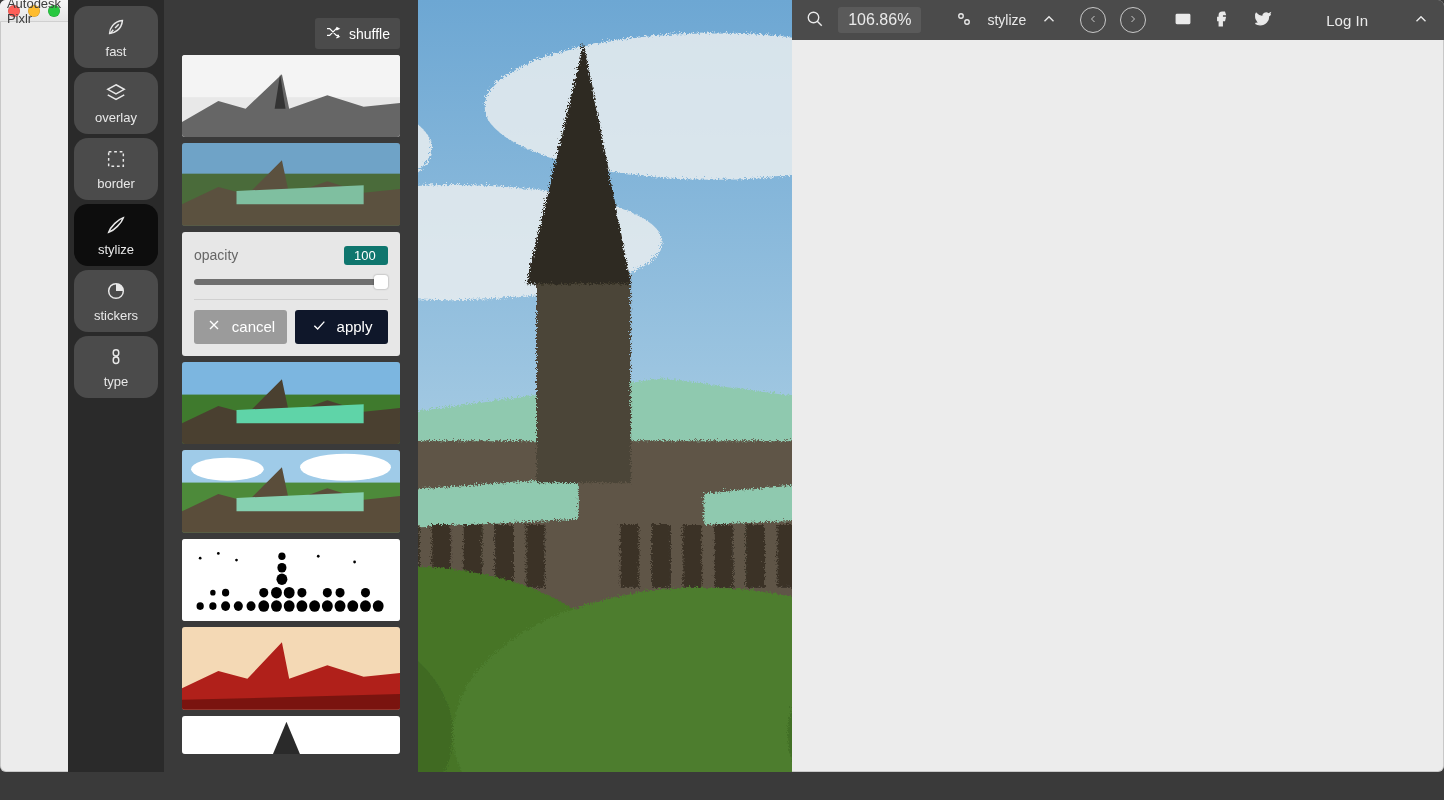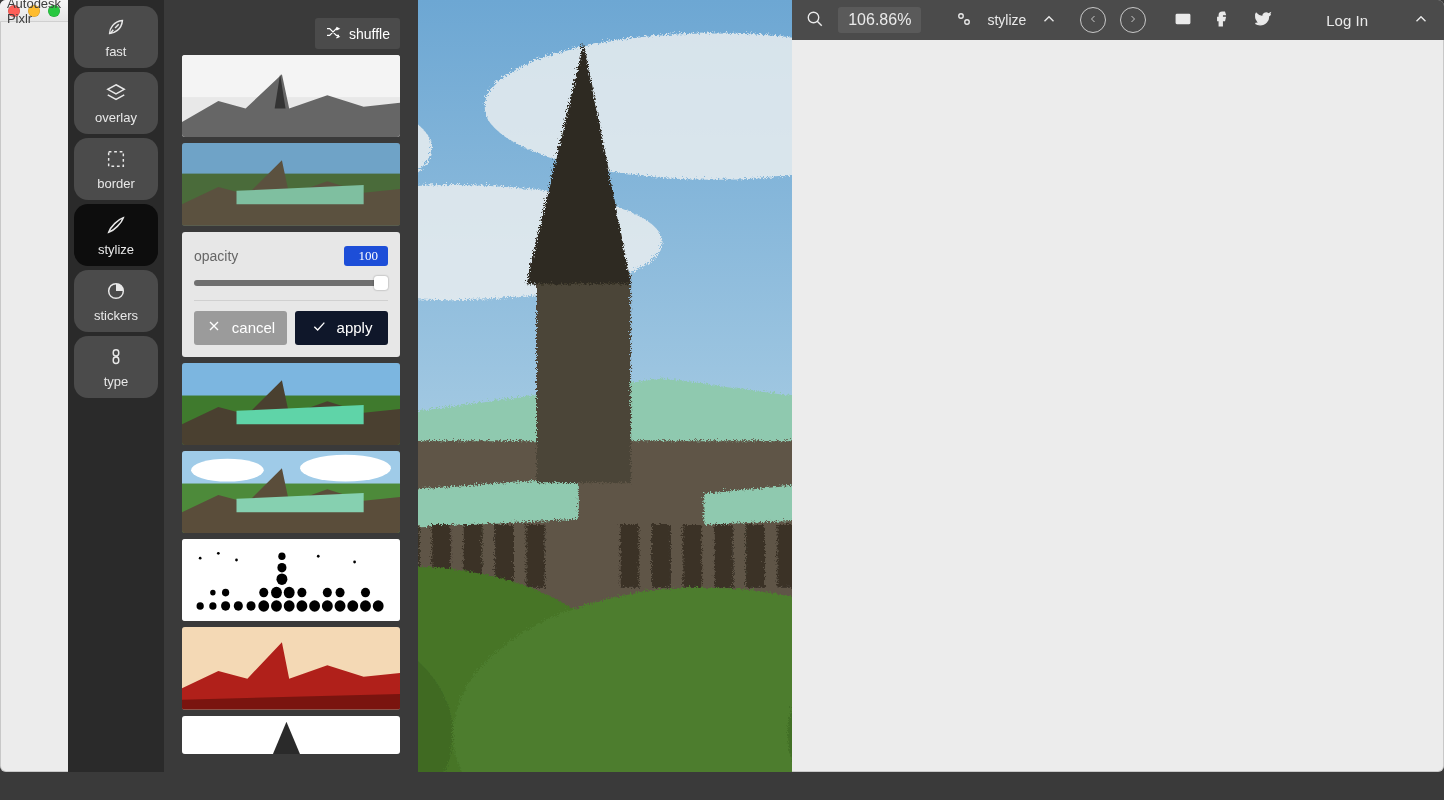--- a/index.html
+++ b/index.html
@@ -25,21 +25,21 @@
   .filters { width: 254px; background: #3a3a3a; padding: 18px; display: flex; flex-direction: column; gap: 6px; overflow: hidden; }
   .shuffle-row { display: flex; justify-content: flex-end; }
   .shuffle { background: #4b4b4b; color: #fff; padding: 6px 10px; border-radius: 3px; font-size: 14px; display: flex; align-items: center; gap: 8px; cursor: pointer; }
   .shuffle svg { width: 16px; height: 16px; stroke: #fff; fill: none; stroke-width: 1.8; }
 
   .thumb { height: 86px; border-radius: 3px; overflow: hidden; cursor: pointer; background: #888; position: relative; box-shadow: 0 0 0 1px rgba(0,0,0,.3) inset; }
   .thumb svg { width: 100%; height: 100%; display: block; }
 
   .settings { background: #e7e7e7; border-radius: 3px; padding: 14px 12px 12px; display: flex; flex-direction: column; gap: 10px; }
   .op-row { display: flex; justify-content: space-between; align-items: center; font-size: 14px; color: #666; gap: 6px; }
-  .op-val { background: #1d4ed8; color: #fff; padding: 2px 10px; border-radius: 3px; font-size: 13px; min-width: 44px; text-align: right; font-family: Liberation Serif, serif; }
+  .op-val { background: #0f766e; color: #fff; padding: 2px 10px; border-radius: 3px; font-size: 13px; min-width: 44px; text-align: left; }
   .slider { position: relative; height: 14px; }
   .slider-track { position: absolute; left: 0; right: 0; top: 4px; height: 6px; background: #6f6f6f; border-radius: 3px; }
   .slider-thumb { position: absolute; right: 0; top: 0; width: 14px; height: 14px; background: #fff; border-radius: 3px; box-shadow: 0 0 2px rgba(0,0,0,.4); }
   .hr { height: 1px; background: #d0d0d0; }
   .btn-row { display: flex; gap: 8px; }
   .btn { flex: 1; height: 34px; border-radius: 3px; display: flex; align-items: center; justify-content: center; gap: 10px; font-size: 15px; color: #fff; cursor: pointer; }
   .btn.cancel { background: #9b9b9b; }
   .btn.apply { background: #0f172a; }
   .btn svg { width: 16px; height: 16px; stroke: #fff; fill: none; stroke-width: 2; }
 

